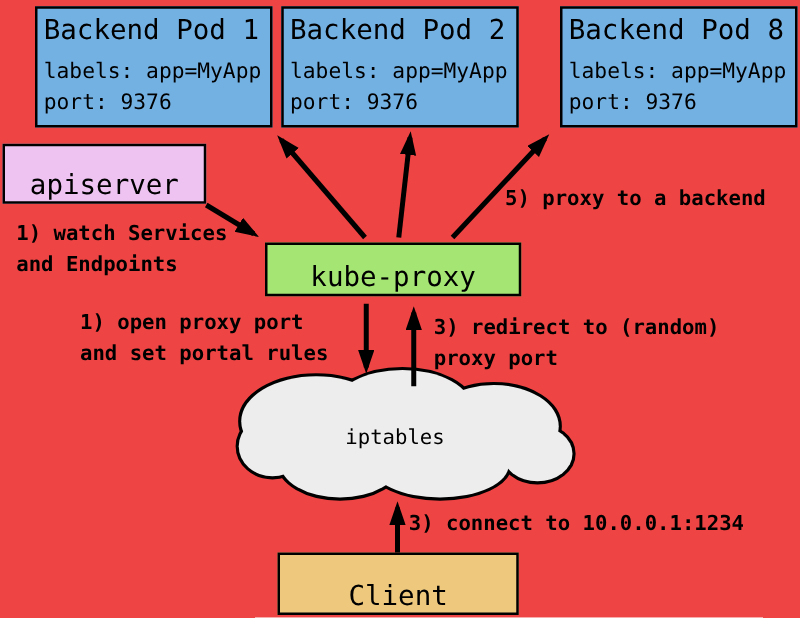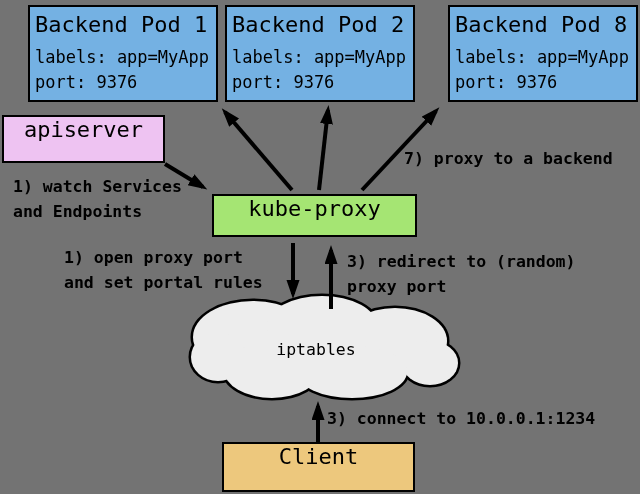--- a/index.html
+++ b/index.html
@@ -1,20 +1,20 @@
 <!DOCTYPE html>
 <html style="--pod-fill: #74b1e3; --apiserver-fill: #eec3f2; --kube-proxy-fill: #a5e573; --client-fill: #edc87d; --cloud-fill: #ededed; --line-color: #000000;"><head>
 <meta charset="utf-8">
 <style>
   html, body { margin: 0; padding: 0; background: #ffffff; }
   .stage {
     position: relative;
     width: 640px;
     height: 494px;
-    background: #737373;
+    background: #ef4444;
     font-family: "DejaVu Sans Mono", monospace;
     color: #000;
     overflow: hidden;
     text-decoration: underline;
   }
   .box {
     position: absolute;
     box-sizing: border-box;
     border: 2.5px solid #000;
   }
@@ -30,21 +30,21 @@
     margin: 0 0 7px 0;
     white-space: nowrap;
   }
   .pod .pod-line {
     font-size: 17px;
     line-height: 25px;
     white-space: nowrap;
   }
   .titlebox {
     display: flex;
-    align-items: flex-start;
+    align-items: flex-end;
     justify-content: center;
     font-size: 22px;
     white-space: nowrap;
   }
   .apiserver {
     left: 2px; top: 115px; width: 163px; height: 48px;
     background: var(--apiserver-fill, #eec3f2);
   }
   .kubeproxy {
     left: 212px; top: 194px; width: 205px; height: 43px;
@@ -109,21 +109,21 @@
     <span>Client</span>
   </div>
 
   <div class="anno" style="left:13px;  top:174px">1) watch Services
 and Endpoints</div>
   <div class="anno" style="left:64px;  top:245px">1) open proxy port
 and set portal rules</div>
   <div class="anno" style="left:327px; top:406px">3) connect to 10.0.0.1:1234</div>
   <div class="anno" style="left:347px; top:249px">3) redirect to (random)
 proxy port</div>
-  <div class="anno" style="left:404px; top:146px">7) proxy to a backend</div>
+  <div class="anno" style="left:404px; top:146px">5) proxy to a backend</div>
 
   <svg class="overlay" width="640" height="494" viewBox="0 0 640 494">
     <defs>
       <marker id="ah" markerUnits="userSpaceOnUse" markerWidth="20" markerHeight="15" refX="14" refY="6.5" orient="auto">
         <path d="M0,0 L19,6.5 L0,13 Z" fill="#000"></path>
       </marker>
     </defs>
 
     <g>
       <g class="cloud-stroke">

